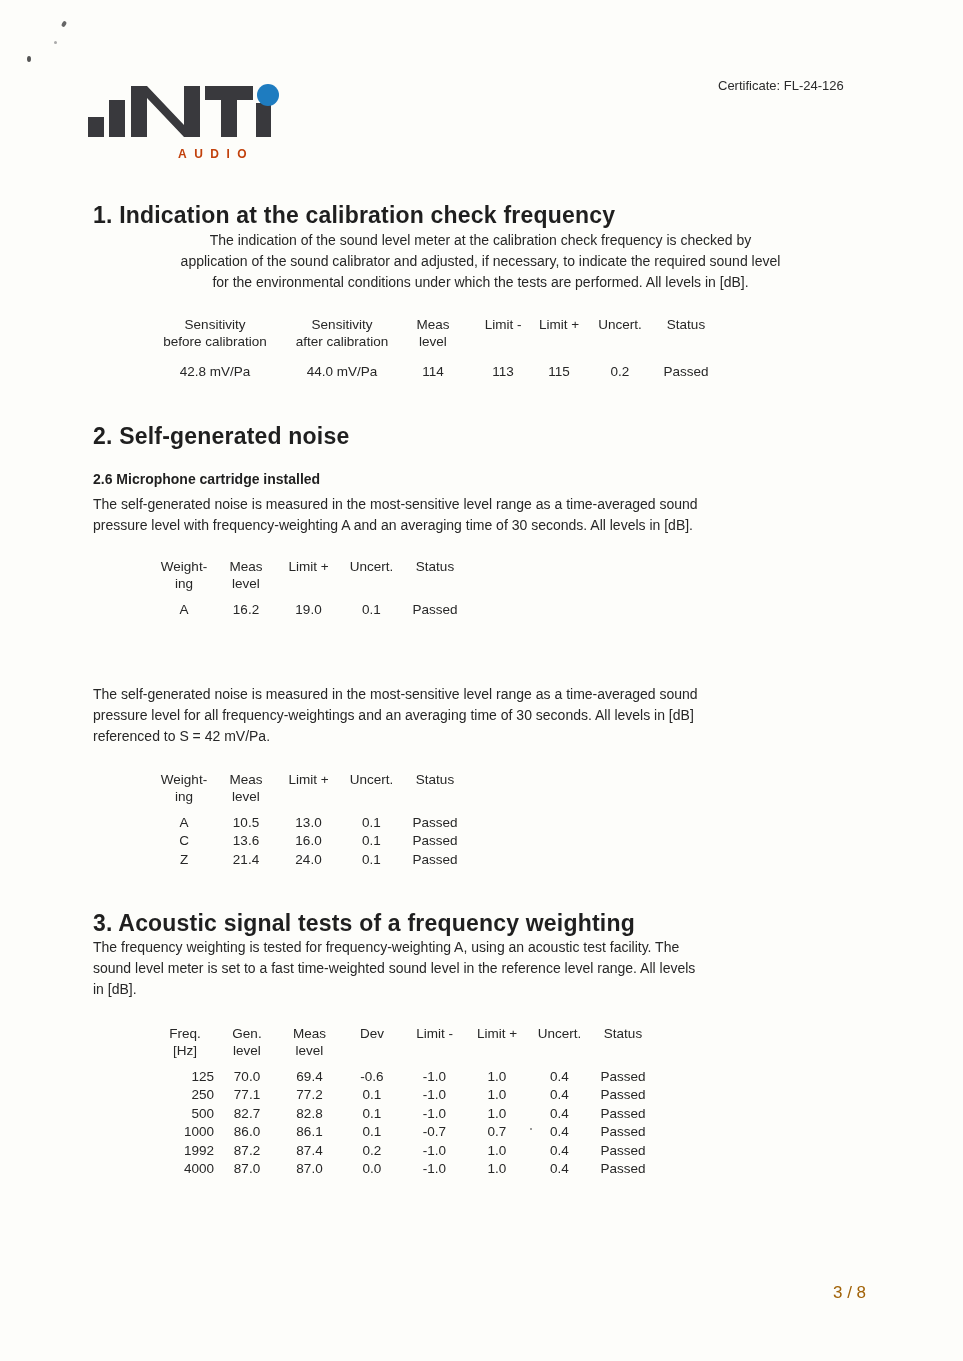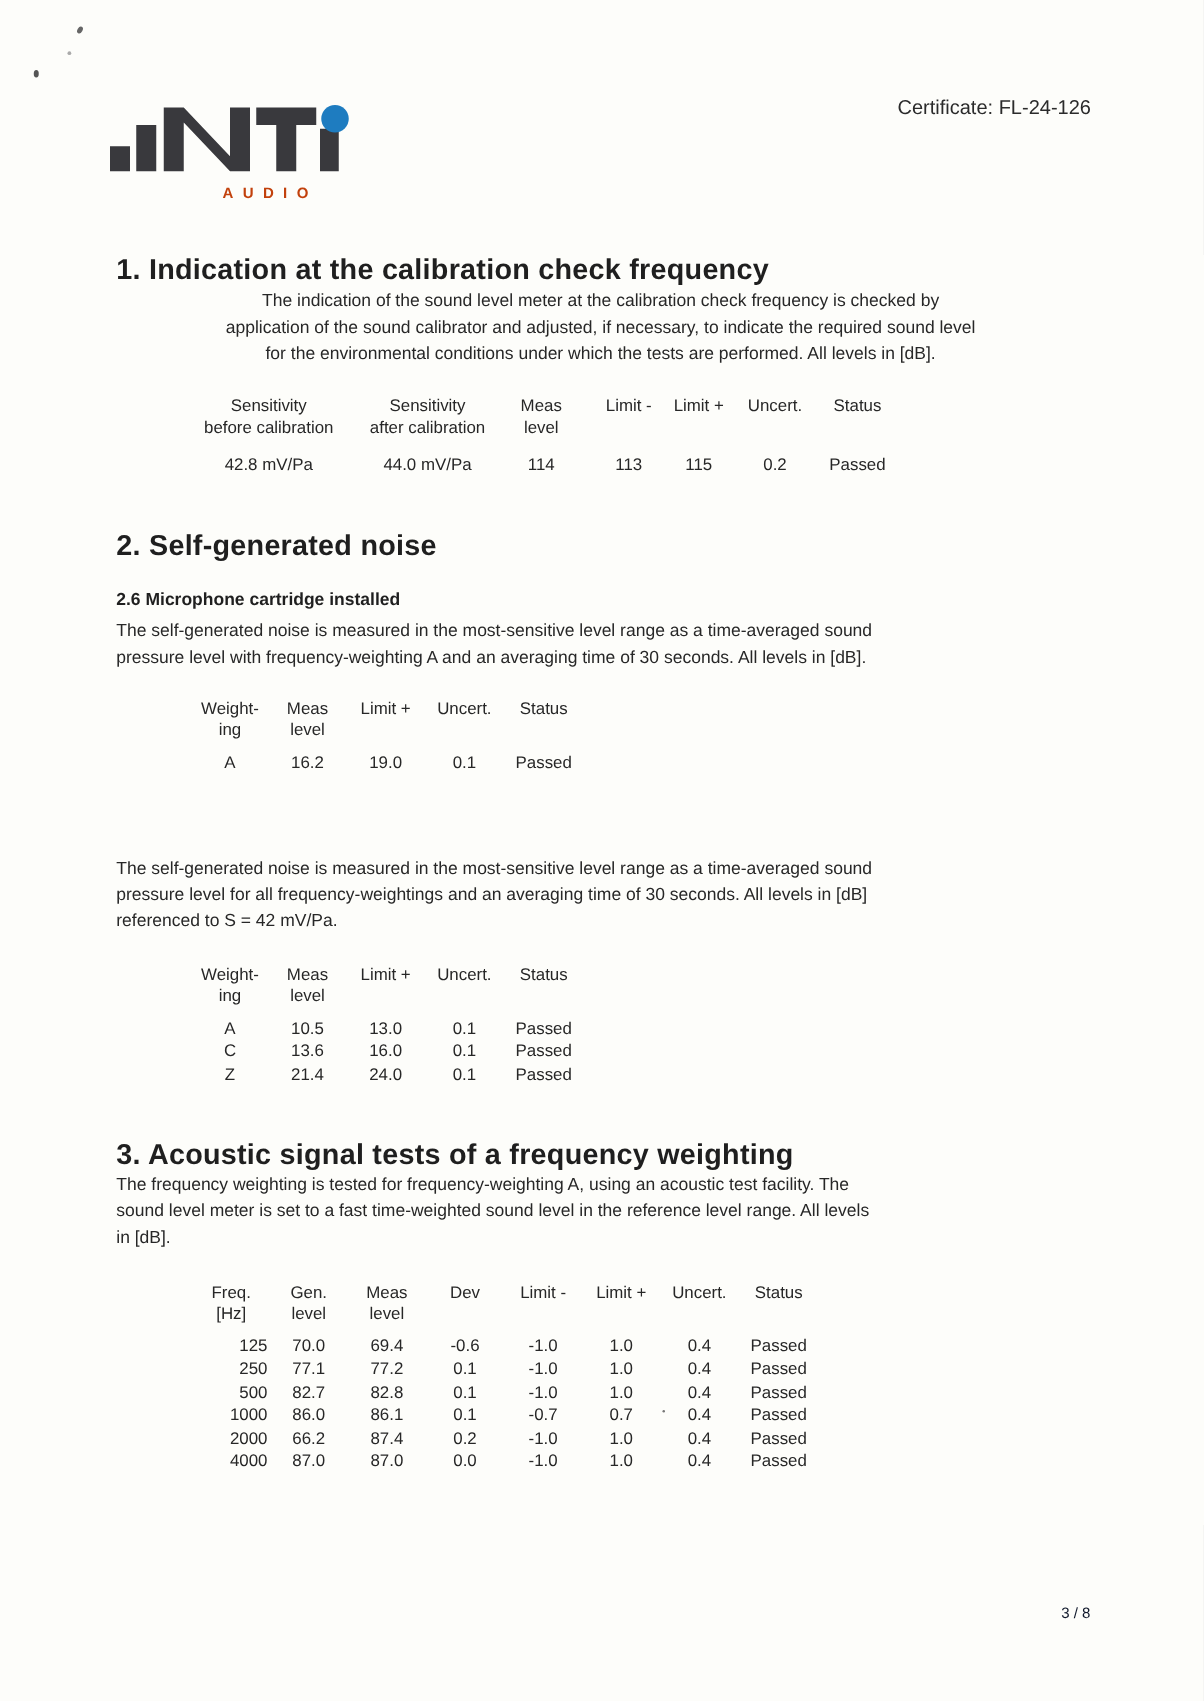--- a/index.html
+++ b/index.html
@@ -20,21 +20,21 @@
   .logo-sub {
     margin-top: 7px;
     margin-left: 90px;
     font-size: 12px;
     font-weight: bold;
     letter-spacing: 7.5px;
     color: #c2410c;
   }
   .certificate {
     position: absolute; left: 718px; top: 78px;
-    font-size: 16px; color: #2b2b2b; white-space: nowrap;
+    font-size: 13px; color: #2b2b2b; white-space: nowrap;
   }
   
   .h-section {
     position: absolute; left: 93px;
     font-size: 23px; font-weight: bold; color: #1f1f1f;
     white-space: nowrap; letter-spacing: 0.2px;
   }
   .h-sub {
     position: absolute; left: 93px;
     font-size: 14px; font-weight: bold; color: #1f1f1f;
@@ -60,21 +60,21 @@
   table.tbl th { line-height: 17px; }
   table.tbl td { line-height: 18.4px; }
   table.t1 tbody tr:first-child td { padding-top: 13px; }
   table.t21 tbody tr:first-child td,
   table.t22 tbody tr:first-child td,
   table.t3 tbody tr:first-child td { padding-top: 9px; }
   table.t3 td:first-child { text-align: right; padding-right: 2px; }
   
   .page-number {
     position: absolute; left: 833px; top: 1283px;
-    font-size: 12px; color: #0f172a; margin-left: 16px;
+    font-size: 17px; color: #a16207;
   }
   
   .speck { position: absolute; background: #555; border-radius: 50%; }
 </style>
 </head>
 <body>
 
 <div class="page">
 
   <div class="speck" style="left:62px; top:21px; width:4px; height:6px; transform:rotate(30deg); background:#666;"></div>
@@ -336,22 +336,22 @@
           <td>1000</td>
           <td>86.0</td>
           <td>86.1</td>
           <td>0.1</td>
           <td>-0.7</td>
           <td>0.7</td>
           <td>0.4</td>
           <td>Passed</td>
         </tr>
         <tr>
-          <td>2000</td>
-          <td>66.2</td>
+          <td>1992</td>
+          <td>87.2</td>
           <td>87.4</td>
           <td>0.2</td>
           <td>-1.0</td>
           <td>1.0</td>
           <td>0.4</td>
           <td>Passed</td>
         </tr>
         <tr>
           <td>4000</td>
           <td>87.0</td>

